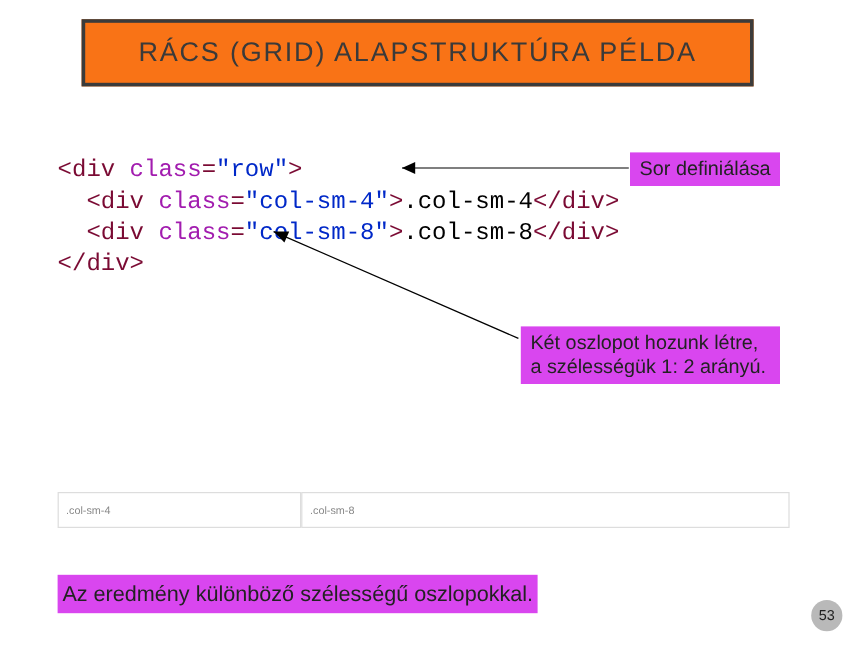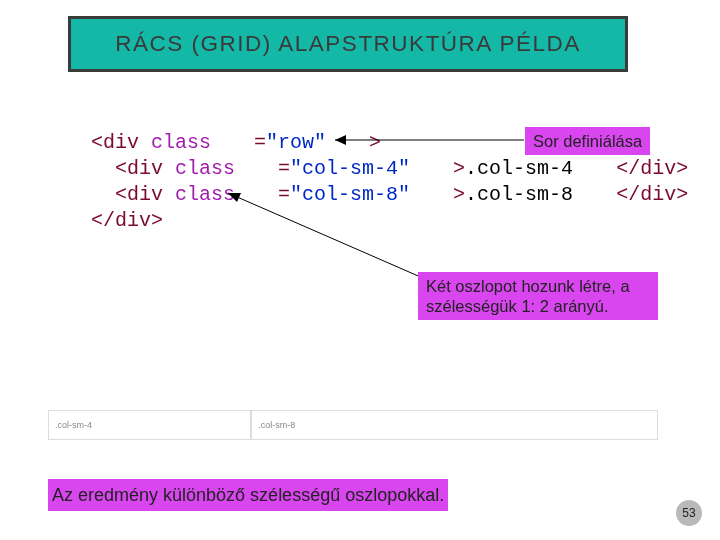--- a/index.html
+++ b/index.html
@@ -11,54 +11,54 @@
     position: relative;
     overflow: hidden;
   }
   .title-box {
     position: absolute;
     top: 16px;
     left: 68px;
     width: 560px;
     height: 56px;
     border: 3px solid #3b3b3b;
-    background: #14b8a6;
+    background: #f97316;
     display: flex;
     align-items: center;
     justify-content: center;
   }
   .title-text {
     font-size: 22.5px;
     letter-spacing: 1.5px;
     color: #3a3a3a;
     font-weight: 400;
   }
   .code-block {
     position: absolute;
     top: 130px;
     left: 48px;
     font-family: "Courier New", Courier, monospace;
     font-size: 20px;
     line-height: 26px;
     white-space: pre;
   }
-  .code-block .t-kw { color: #7a0a33; margin-left: 43px; }
+  .code-block .t-kw { color: #7a0a33; }
   .code-block .t-cls { color: #a21caf; text-align: right; }
   .code-block .t-val { color: #0028c8; }
   .code-block .t-txt { color: #000; }
   .callout {
     background: #d946ef;
     color: #222;
     padding: 4px 8px;
     font-size: 16.5px;
     line-height: 20px;
     position: absolute;
   }
   .callout-1 { top: 127px; left: 525px; }
-  .callout-2 { top: 272px; left: 418px; width: 240px; }
+  .callout-2 { top: 272px; left: 434px; width: 216px; }
   .callout-3 { top: 479px; left: 48px; font-size: 18px; padding: 6px 4px; }
   .demo-row {
     position: absolute;
     top: 410px;
     left: 48px;
     width: 610px;
     display: flex;
   }
   .demo-cell {
     border: 1px solid #ddd;

